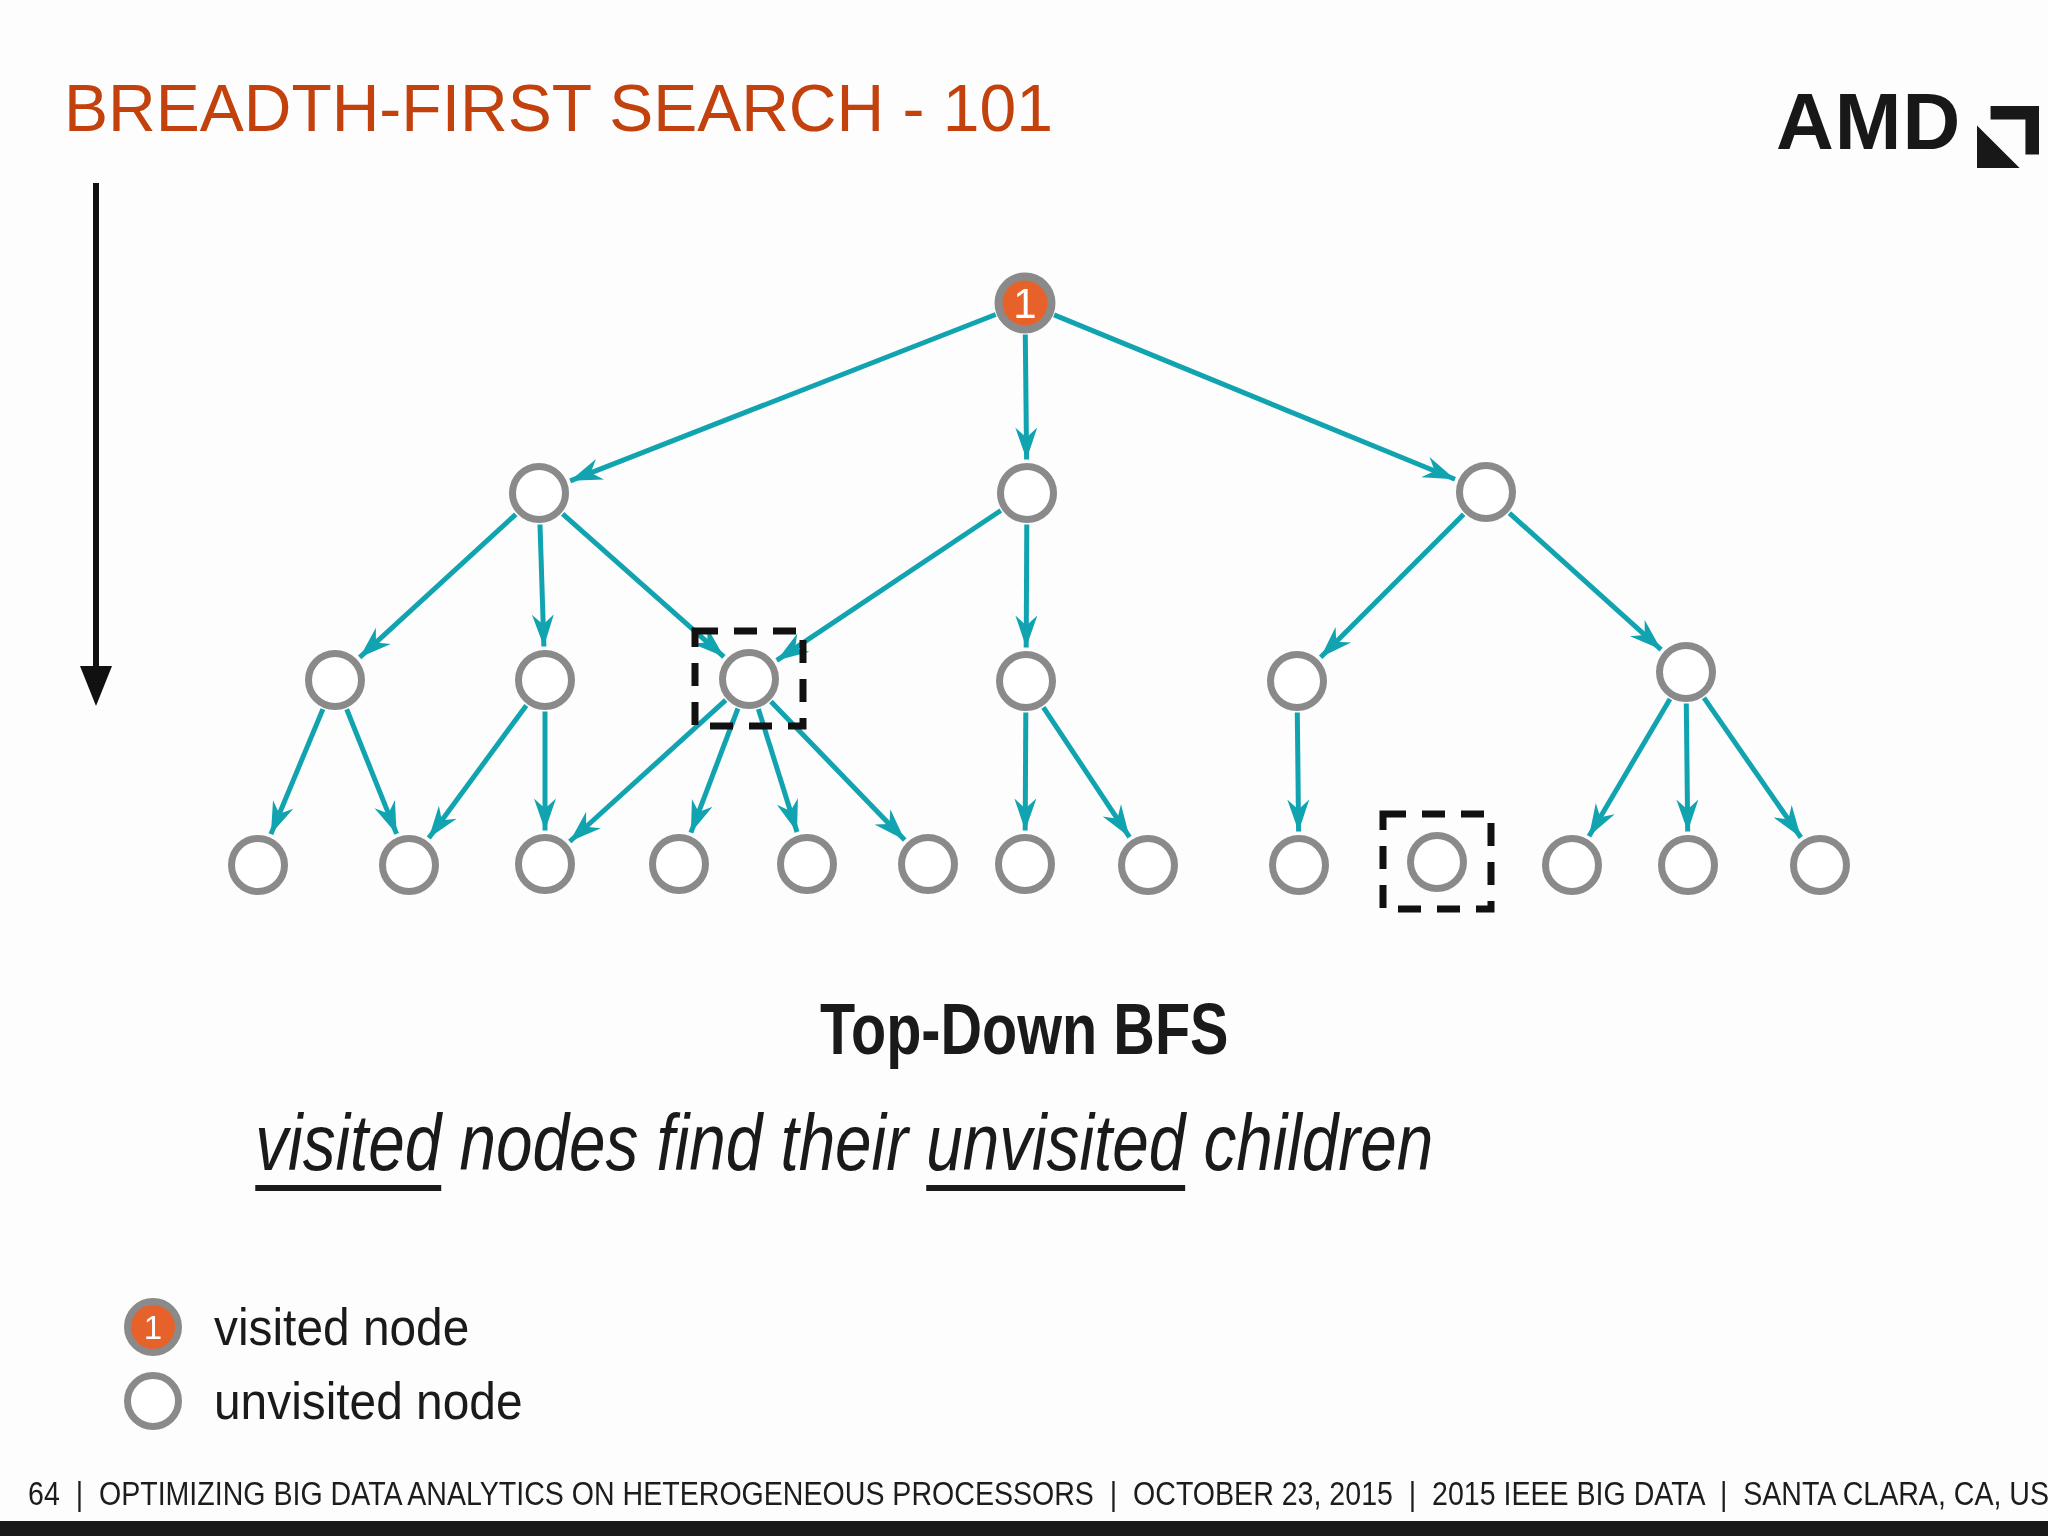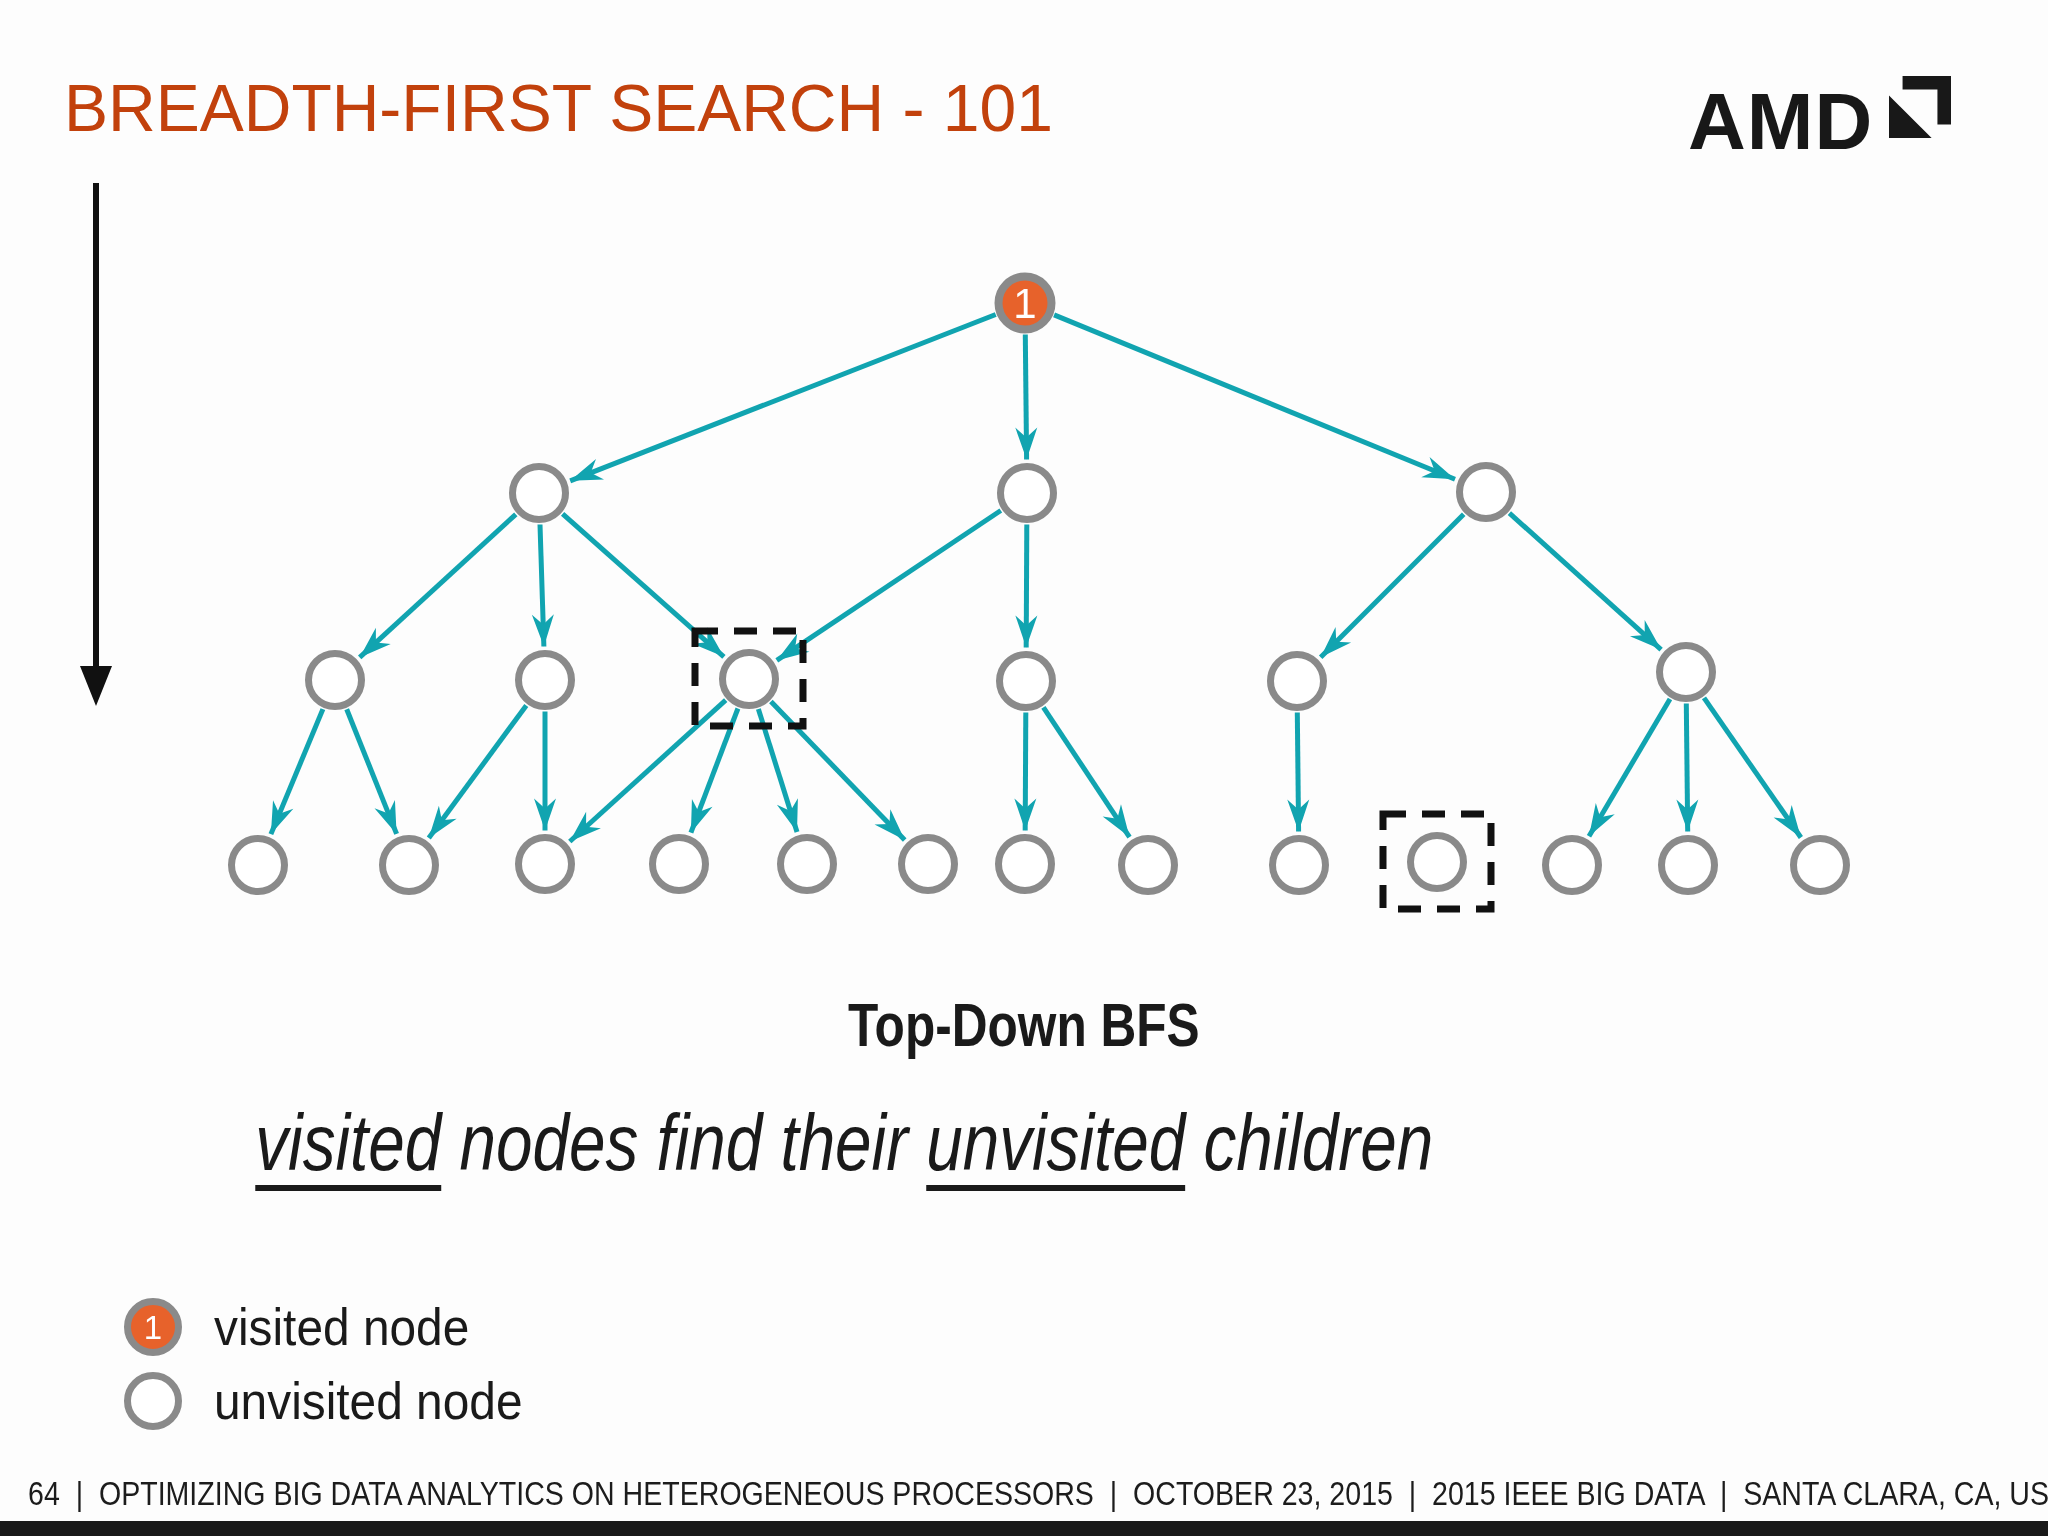--- a/index.html
+++ b/index.html
@@ -7,27 +7,27 @@
     width:2048px;height:1536px;position:relative;overflow:hidden;
     background:#fdfdfd;color:#1a1a1a;
     font-family:"Liberation Sans", sans-serif;
   }
   .abs{position:absolute;}
   .condense{display:inline-block;transform:scaleX(0.76);transform-origin:left center;white-space:nowrap;}
   .condense-c{display:inline-block;transform:scaleX(0.78);transform-origin:center center;white-space:nowrap;}
 
   .title{left:64px;top:70px;font-size:66px;font-weight:400;letter-spacing:0px;color:#c2410c;}
 
-  .brand{left:1688px;top:76px;display:flex;align-items:flex-start;gap:16px;}
+  .brand{left:1776px;top:76px;display:flex;align-items:flex-end;gap:16px;}
   .brand-text{font-size:80px;font-weight:700;letter-spacing:1px;color:#181818;}
   .brand-mark{width:62px;height:62px;fill:#181818;}
 
   #graph{left:0;top:0;width:2048px;height:1536px;}
 
-  .heading{left:0;top:992px;width:2048px;text-align:center;font-size:62px;font-weight:700;line-height:1.05;}
+  .heading{left:0;top:992px;width:2048px;text-align:center;font-size:72px;font-weight:700;line-height:1.05;}
   .heading .condense-c{transform:scaleX(0.80);}
   .caption{left:0;top:1096px;width:1688px;text-align:center;font-size:80px;font-style:italic;line-height:1.18;}
   .caption .condense-c{transform:scaleX(0.82);}
   .u{text-decoration:underline;text-decoration-thickness:6px;text-underline-offset:15px;}
 
   .legend{left:124px;top:1297px;display:flex;flex-direction:column;gap:14px;}
   .legend-row{display:flex;align-items:center;}
   .legend-swatch{width:44px;height:44px;border-radius:50%;border:7px solid #8a8a8a;
     display:flex;align-items:center;justify-content:center;flex:0 0 auto;}
   .legend-swatch.visited{background:#e7622b;}

